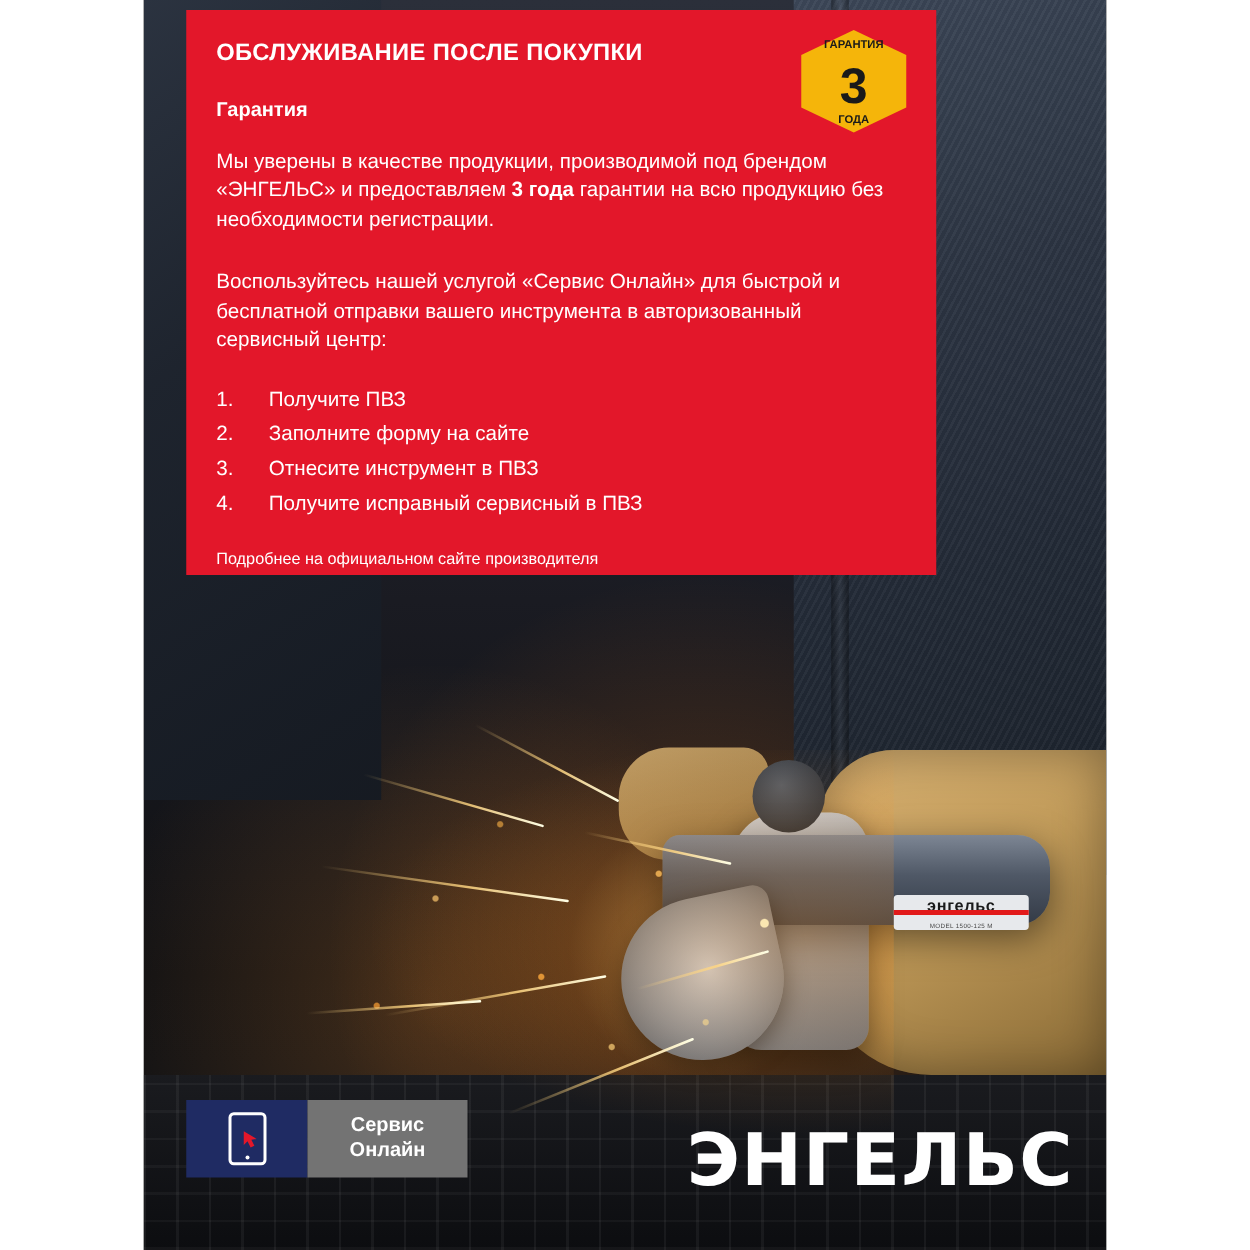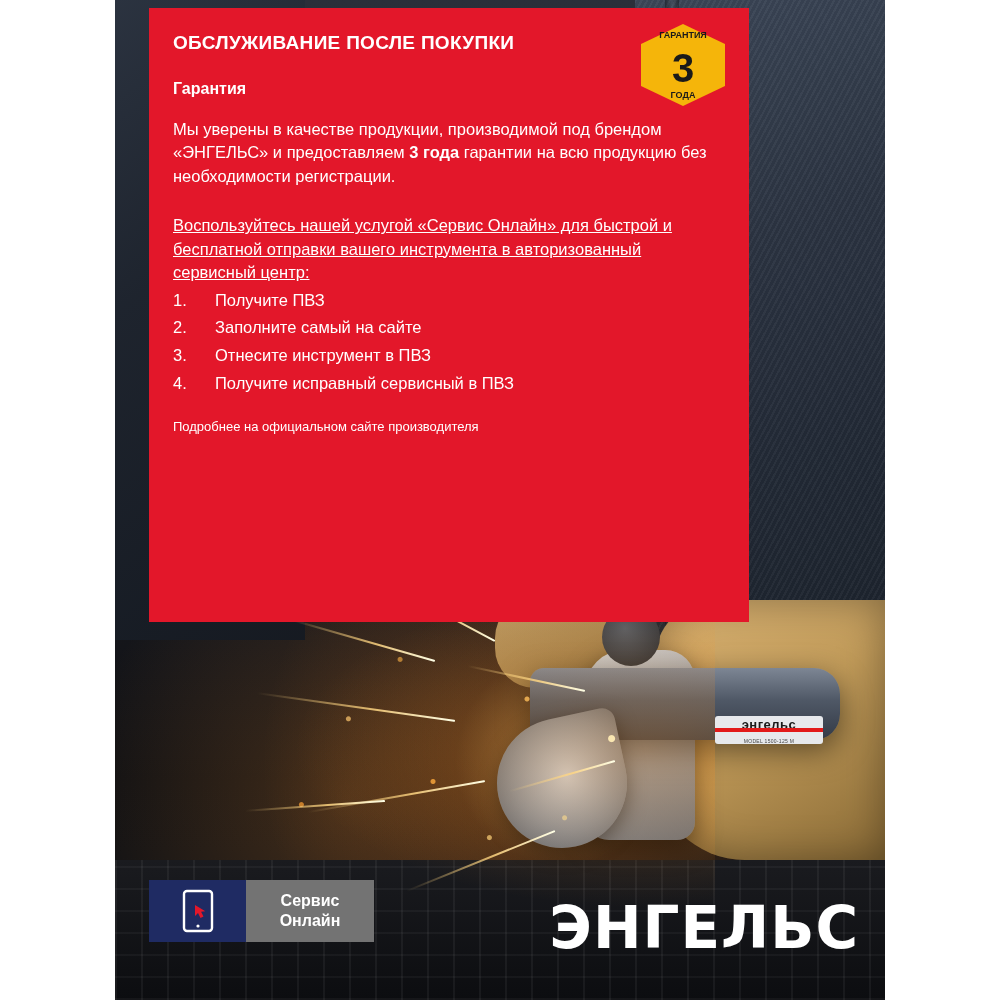--- a/index.html
+++ b/index.html
@@ -158,21 +158,21 @@
     background:
       repeating-linear-gradient(90deg, rgba(255,255,255,0.05) 0 2px, rgba(0,0,0,0) 2px 26px),
       repeating-linear-gradient(0deg, rgba(255,255,255,0.04) 0 2px, rgba(0,0,0,0) 2px 22px),
       linear-gradient(180deg, #1a1b1f 0%, #0c0d10 100%);
   }
   
   .panel {
     position: absolute;
     left: 34px; top: 8px;
     width: 600px;
-    height: 614px;
+    height: 452px;
     background: #e3172a;
     color: #ffffff;
     padding: 24px 28px 0 24px;
     box-sizing: border-box;
   }
   .panel h1 {
     margin: 0 0 26px 0;
     font-size: 19px;
     font-weight: bold;
     letter-spacing: .3px;
@@ -182,21 +182,21 @@
     margin: 0 0 20px 0;
     font-size: 16px;
     font-weight: bold;
   }
   .panel p {
     margin: 0 0 26px 0;
     font-size: 16.5px;
     line-height: 1.42;
     max-width: 565px;
   }
-  .panel p.tight { margin-bottom: 4px; text-decoration: underline; }
+  .panel p.tight { margin-bottom: 24px; }
   .panel b { font-weight: bold; }
   ol.steps {
     margin: 0 0 22px 0;
     padding: 0;
     list-style: none;
     font-size: 16.5px;
     line-height: 1.45;
   }
   ol.steps li {
     display: flex;
@@ -300,21 +300,21 @@
 
     <p class="tight">Воспользуйтесь нашей услугой «Сервис Онлайн» для быстрой и бесплатной отправки вашего инструмента в авторизованный сервисный центр:</p>
 
     <ol class="steps">
       <li>
         <span class="num">1.</span>
         <span>Получите ПВЗ</span>
       </li>
       <li>
         <span class="num">2.</span>
-        <span>Заполните самый на сайте</span>
+        <span>Заполните форму на сайте</span>
       </li>
       <li>
         <span class="num">3.</span>
         <span>Отнесите инструмент в ПВЗ</span>
       </li>
       <li>
         <span class="num">4.</span>
         <span>Получите исправный сервисный в ПВЗ</span>
       </li>
     </ol>

